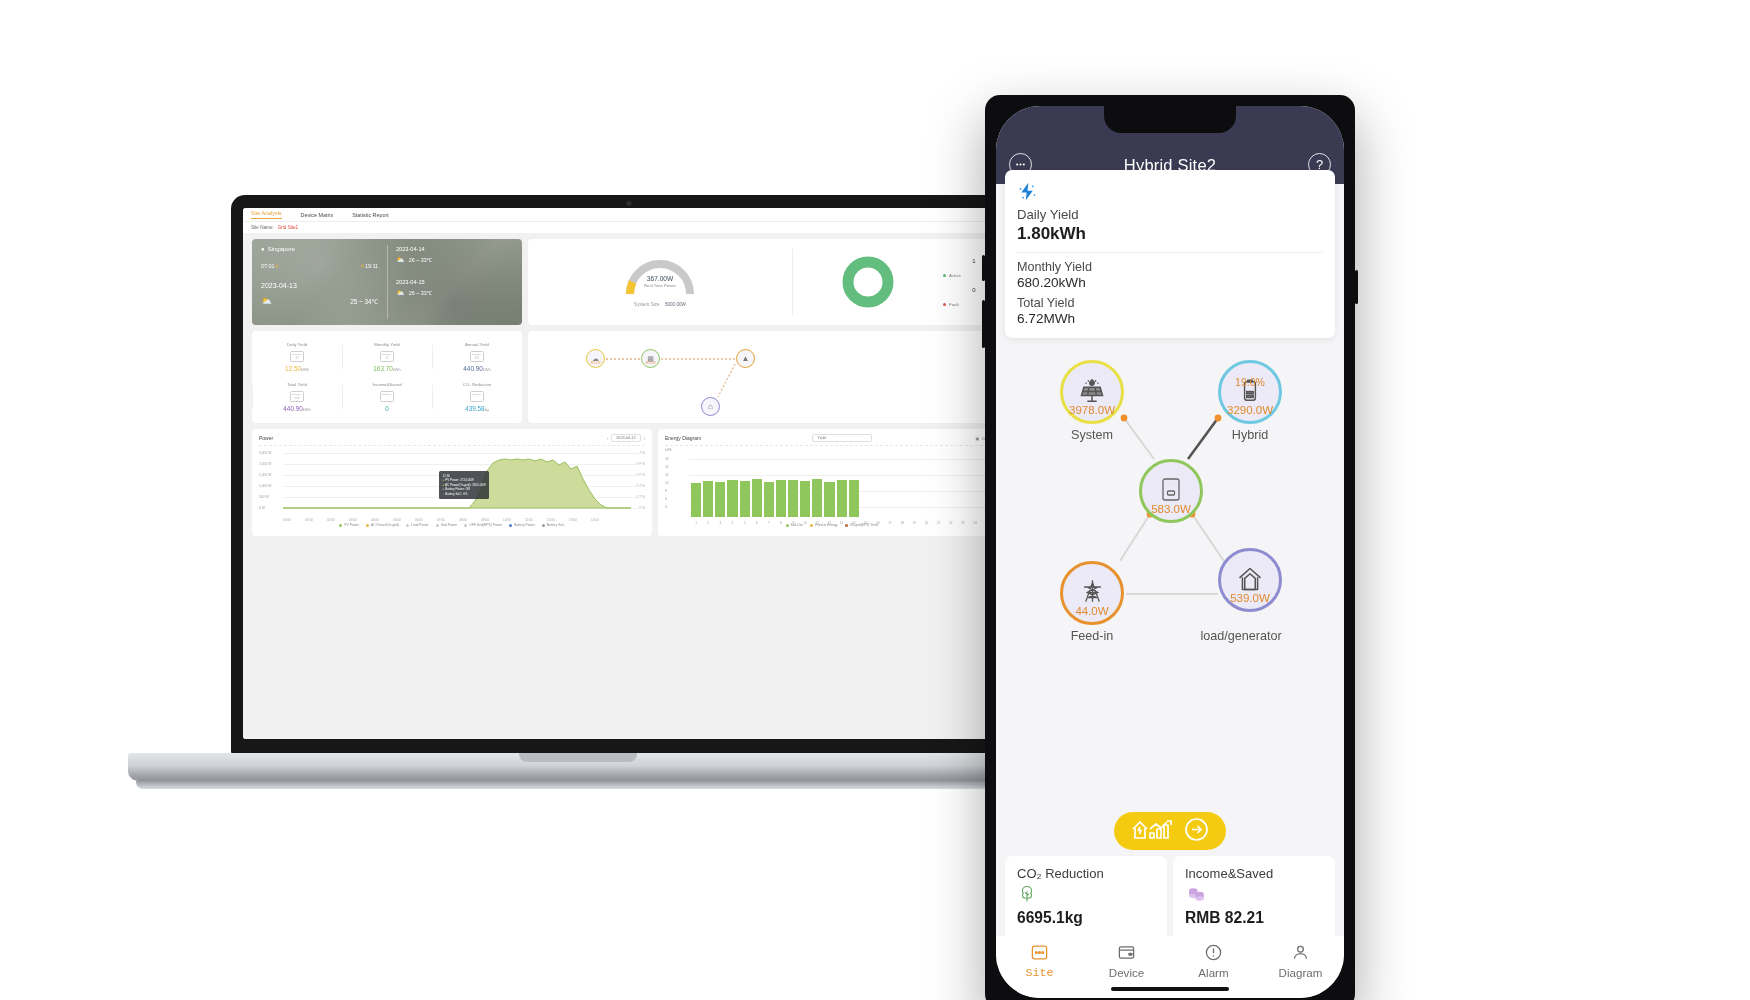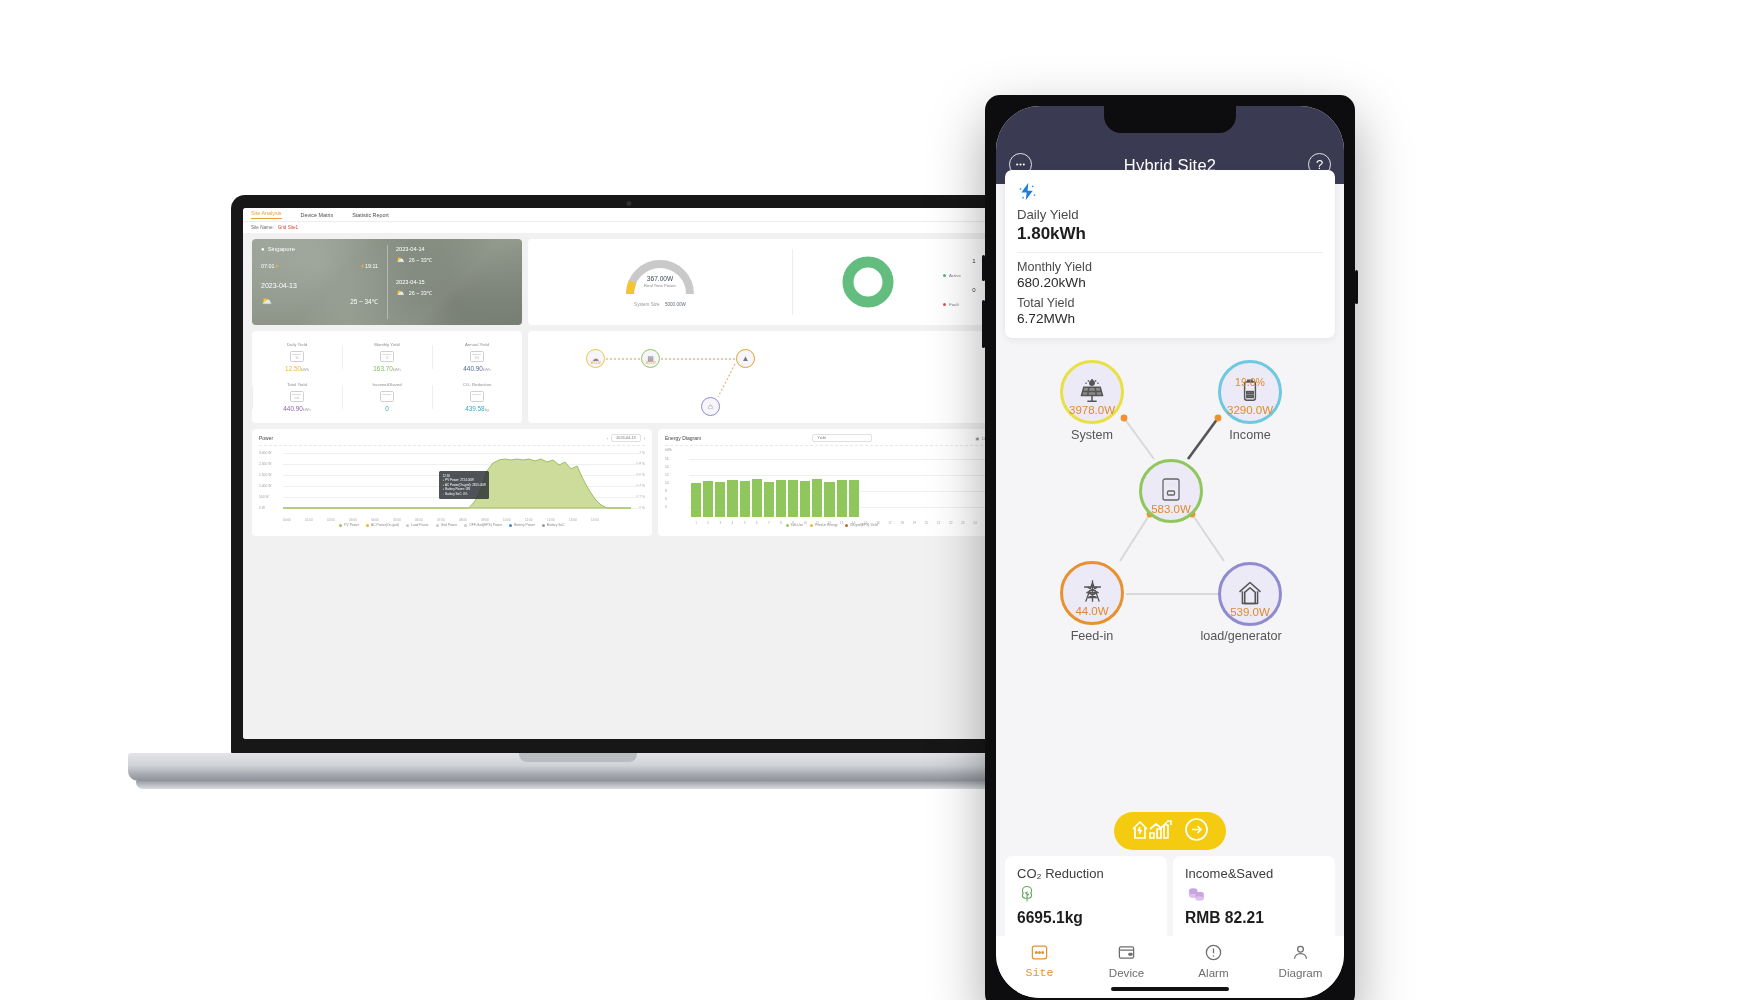--- a/index.html
+++ b/index.html
@@ -579,40 +579,40 @@
         <div class="nd" style="left:222px;top:14px;border-color:#6ec8e0">
           <svg width="26" height="26" viewBox="0 0 24 24" fill="none" stroke="#555" stroke-width="1.3" style="margin-top:-2px">
             <rect x="7" y="3.5" width="10" height="17" rx="2"></rect>
             <path d="M10 2h4v1.5h-4z" fill="#555"></path>
             <rect x="9" y="12.5" width="6" height="2" fill="#777"></rect>
             <rect x="9" y="16" width="6" height="2" fill="#777"></rect>
           </svg>
           <span class="pct">19.0%</span>
           <span class="nv">3290.0W</span>
         </div>
-        <div class="ndlab" style="left:209px;top:82px">Income</div>
+        <div class="ndlab" style="left:209px;top:82px">Hybrid</div>
 
         <div class="nd" style="left:143px;top:113px;border-color:#8fc75c">
           <svg width="24" height="26" viewBox="0 0 24 26" fill="none" stroke="#666" stroke-width="1.3" style="margin-top:-3px">
             <rect x="4" y="2" width="16" height="21" rx="2"></rect>
             <rect x="7" y="5.5" width="10" height="4" rx="1" fill="#e8e8ef" stroke="none"></rect>
             <rect x="8.5" y="14" width="7" height="4" rx="1"></rect>
           </svg>
           <span class="nv">583.0W</span>
         </div>
 
         <div class="nd" style="left:64px;top:215px;border-color:#e8922e">
           <svg width="27" height="27" viewBox="0 0 24 24" fill="none" stroke="#555" stroke-width="1.2" style="margin-top:-3px">
             <path d="M12 2v19M6 21l6-17 6 17M4.5 8h15M6.5 13h11M8 17.5h8M7 8l10 5M17 8L7 13M8.5 13l7 4.5M15.5 13l-7 4.5"></path>
           </svg>
           <span class="nv">44.0W</span>
         </div>
         <div class="ndlab" style="left:51px;top:283px">Feed-in</div>
 
-        <div class="nd" style="left:222px;top:216px;border-color:#8e8bd0">
+        <div class="nd" style="left:222px;top:202px;border-color:#8e8bd0">
           <svg width="28" height="28" viewBox="0 0 24 24" fill="none" stroke="#555" stroke-width="1.3" stroke-linejoin="round" style="margin-top:-3px">
             <path d="M3 11L12 3l9 8"></path>
               <path d="M5.5 10.5V21h13V10.5"></path>
               <path d="M12 7.5l4.5 4V21h-9v-9.5z"></path>
           </svg>
           <span class="nv">539.0W</span>
         </div>
         <div class="ndlab" style="left:200px;top:283px">load/generator</div>
 
         <div class="ctab">

